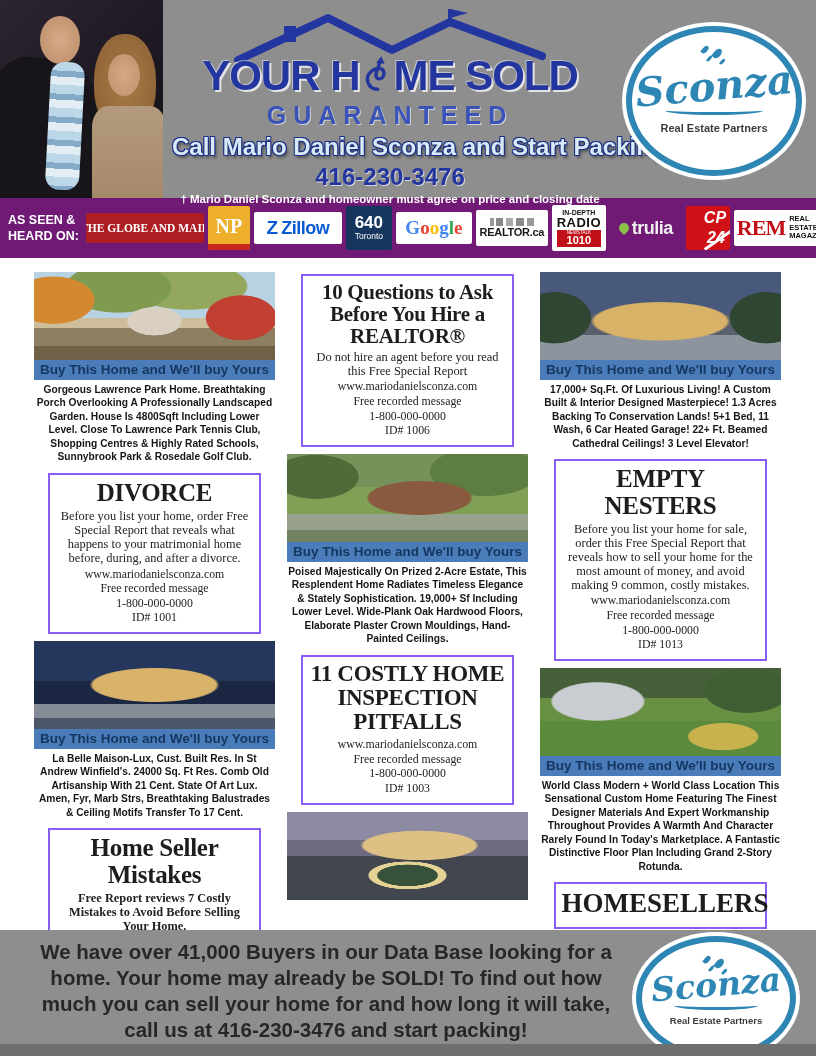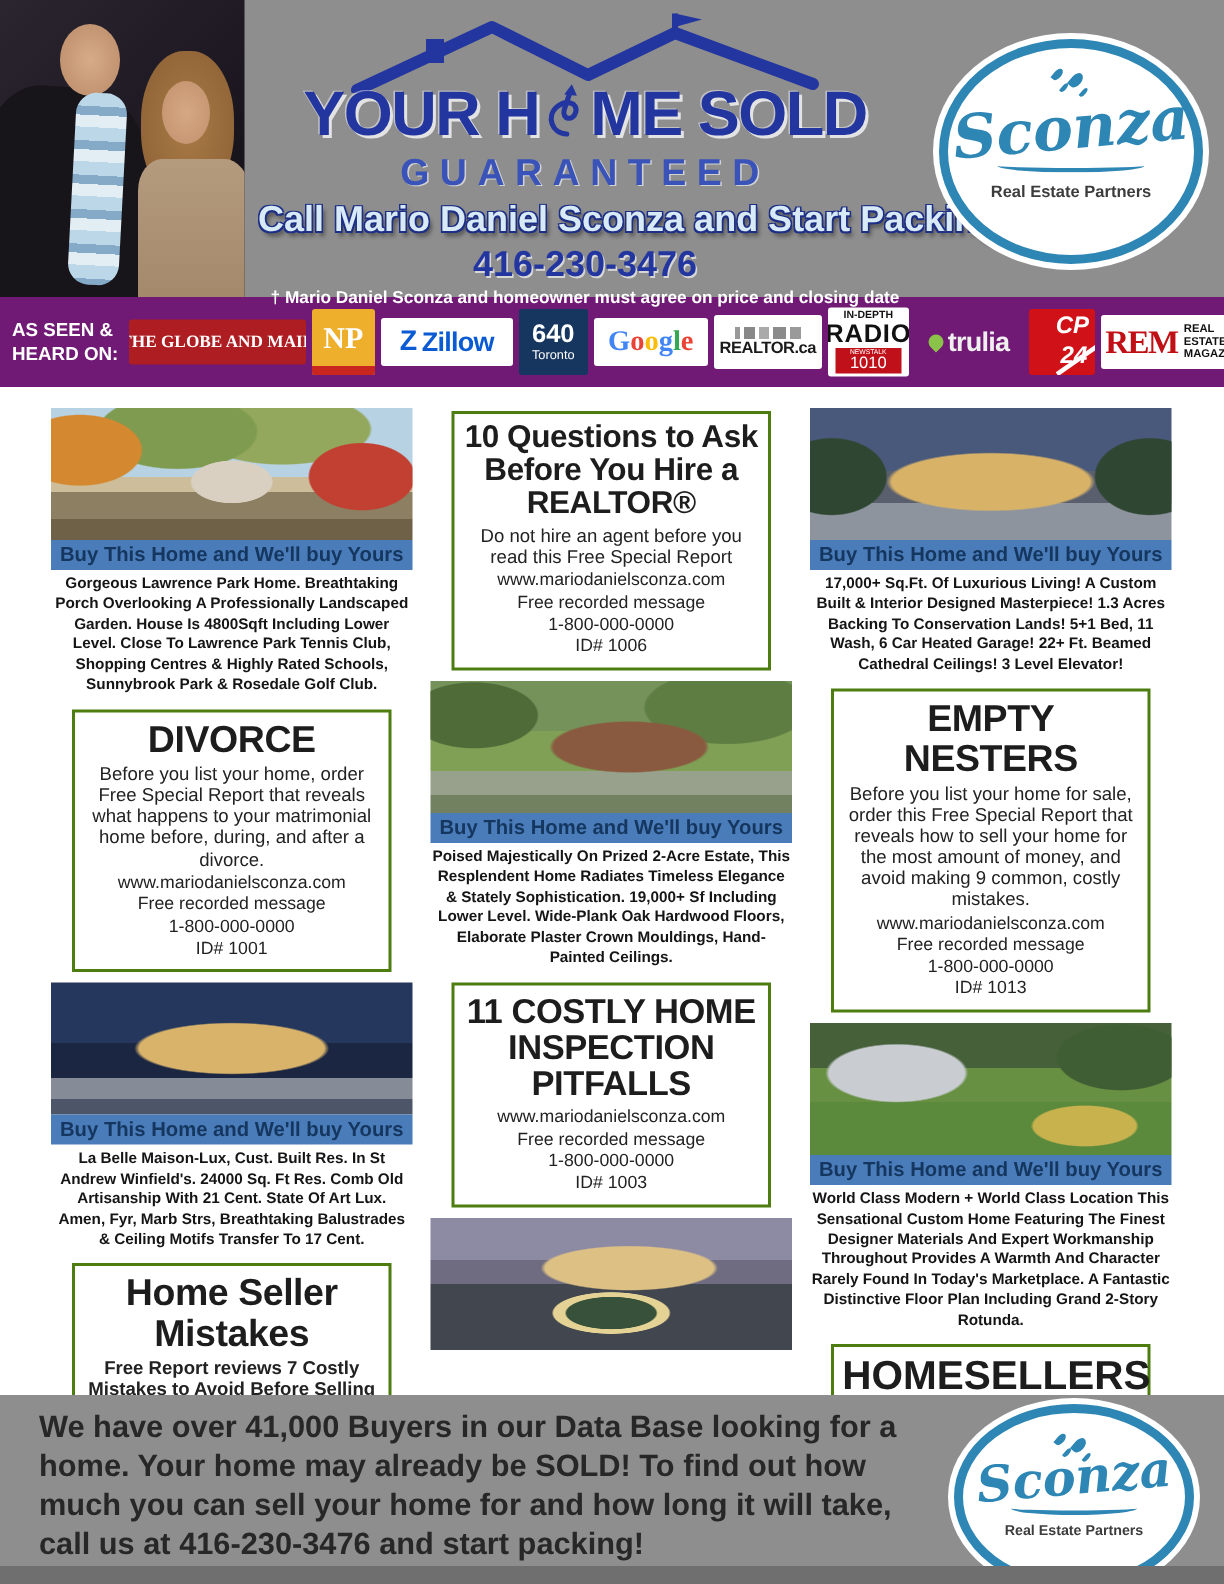--- a/index.html
+++ b/index.html
@@ -64,43 +64,43 @@
   .lg-640 .t{font-size:8.5px;line-height:1.2;}
   .lg-google{background:#fff;width:76px;height:32px;flex-direction:row;
              font-family:"Liberation Serif",serif;font-size:19px;font-weight:bold;}
   .g1{color:#4285F4}.g2{color:#EA4335}.g3{color:#FBBC05}.g4{color:#4285F4}.g5{color:#34A853}.g6{color:#EA4335}
   .lg-realtor{background:#fff;width:72px;height:36px;}
   .skyline{width:44px;height:8px;background:
      linear-gradient(90deg,#999 0 8%,transparent 8% 14%,#888 14% 30%,transparent 30% 36%,#aaa 36% 52%,transparent 52% 58%,#8b8b8b 58% 78%,transparent 78% 84%,#9a9a9a 84%);}
   .realtor-word{font-size:11px;font-weight:bold;color:#1a1a1a;letter-spacing:-.3px;}
   .lg-radio{background:#fff;width:54px;height:46px;line-height:1;}
   .radio-1{font-size:7px;font-weight:bold;color:#111;}
-  .radio-2{font-size:17px;font-weight:bold;color:#111;letter-spacing:.5px;}
+  .radio-2{font-size:13px;font-weight:bold;color:#111;letter-spacing:.5px;}
   .radio-badge{background:#c0111a;color:#fff;width:44px;text-align:center;margin-top:1px;padding:1px 0;}
   .radio-3{font-size:4.5px;display:block;}
-  .radio-4{font-size:11px;font-weight:normal;display:block;line-height:1;}
+  .radio-4{font-size:11px;font-weight:bold;display:block;line-height:1;}
   .lg-trulia{background:transparent;flex-direction:row;gap:3px;width:72px;height:32px;}
   .pin{width:10px;height:10px;background:#8bc34a;border-radius:50% 50% 50% 0;transform:rotate(-45deg);}
   .trulia-word{color:#efefef;font-size:18px;font-weight:bold;letter-spacing:-.5px;}
   .lg-cp24{background:#d01117;width:44px;height:44px;color:#fff;position:relative;}
   .cp{position:absolute;left:18px;top:3px;font-size:16px;font-weight:bold;font-style:italic;}
   .c24{position:absolute;right:5px;bottom:3px;font-size:16px;font-weight:bold;font-style:italic;}
   .cp-slash{position:absolute;left:8px;top:8px;width:36px;height:26px;border-bottom:3px solid #fff;transform:rotate(-35deg);}
   .lg-rem{background:#fff;width:96px;height:36px;flex-direction:row;gap:4px;padding:0 3px;}
   .rem{color:#c01015;font-family:"Liberation Serif",serif;font-size:22px;font-weight:bold;letter-spacing:-1px;}
   .rem-col{text-align:left;line-height:1.15;font-size:7.5px;font-weight:bold;color:#111;}
   
   .grid{background:#ffffff;height:672px;padding:14px 34px 0;display:flex;gap:12px;overflow:hidden;box-sizing:border-box;}
   .col{width:241px;display:flex;flex-direction:column;gap:7px;}
   .photo-card{width:100%;}
   .ph{width:100%;height:88px;}
   .banner{background:#4a7cb9;color:#14365f;font-weight:bold;font-size:13.5px;text-align:center;padding:2px 0 3px;}
   .desc{font-size:10.2px;font-weight:bold;color:#151515;text-align:center;line-height:1.32;padding:3px 1px 0;}
-  .ad-card{border:2px solid #4d7c0f;background:#fff;width:88%;margin:2px auto 0;padding:5px 5px 7px;
-           text-align:center;color:#1d1d1d;box-sizing:border-box;}
+  .ad-card{border:2px solid #8b5cf6;background:#fff;width:88%;margin:2px auto 0;padding:5px 5px 7px;
+           text-align:center;color:#1d1d1d;box-sizing:border-box;font-family:Liberation Serif, serif;}
   .ad-title{font-weight:bold;line-height:1.05;margin-bottom:3px;letter-spacing:-.3px;}
   .t21{font-size:21px;} .t23{font-size:23px;} .t25{font-size:25px;} .t27{font-size:27px;letter-spacing:0;}
   .ad-body{font-size:12.4px;line-height:1.14;margin-bottom:1px;color:#222;}
   .ad-meta{font-size:11.8px;line-height:1.24;color:#222;}
   
   .p1{background:
       radial-gradient(60px 38px at 86% 52%,#c24031 0 58%,rgba(0,0,0,0) 60%),
       radial-gradient(46px 24px at 50% 56%,#d9d0c1 0 58%,rgba(0,0,0,0) 60%),
       radial-gradient(70px 40px at 8% 32%,#d4882f 0 58%,rgba(0,0,0,0) 60%),
       radial-gradient(90px 42px at 35% 18%,#7e9b50 0 58%,rgba(0,0,0,0) 60%),
@@ -123,21 +123,21 @@
       radial-gradient(82px 34px at 24% 38%,#c9cdd2 0 55%,rgba(0,0,0,0) 58%),
       radial-gradient(70px 36px at 86% 26%,#3f5e33 0 60%,rgba(0,0,0,0) 62%),
       radial-gradient(62px 24px at 76% 78%,#c8b24e 0 55%,rgba(0,0,0,0) 58%),
       linear-gradient(180deg,#46603a 0 34%,#679043 34% 60%,#5c8a3c 60%);}
   .p6{background:
       radial-gradient(102px 26px at 55% 38%,#dcc084 0 55%,rgba(0,0,0,0) 58%),
       radial-gradient(62px 22px at 50% 72%,#37513a 0 48%,#e4d394 50% 62%,rgba(0,0,0,0) 64%),
       linear-gradient(180deg,#8d8aa3 0 32%,#6f6b80 32% 50%,#41464f 50%);}
   
   .footer{height:126px;background:#8e8e8e;position:relative;padding-top:9px;box-sizing:border-box;}
-  .f-msg{width:600px;margin-left:26px;font-size:20.5px;font-weight:bold;color:#272727;text-align:left;line-height:1.27;}
+  .f-msg{width:600px;margin-left:26px;font-size:20.5px;font-weight:bold;color:#272727;text-align:center;line-height:1.27;}
   .f-note{width:600px;margin-left:26px;font-size:15px;font-weight:bold;color:#1f1f1f;text-align:center;margin-top:5px;}
   .bottom-strip{position:absolute;left:0;right:0;bottom:0;height:12px;background:#6f6f6f;}
 </style>
 </head>
 <body>
 
 <div class="header">
   <div class="couple">
     <div class="man-body"></div>
     <div class="man-face"></div>

